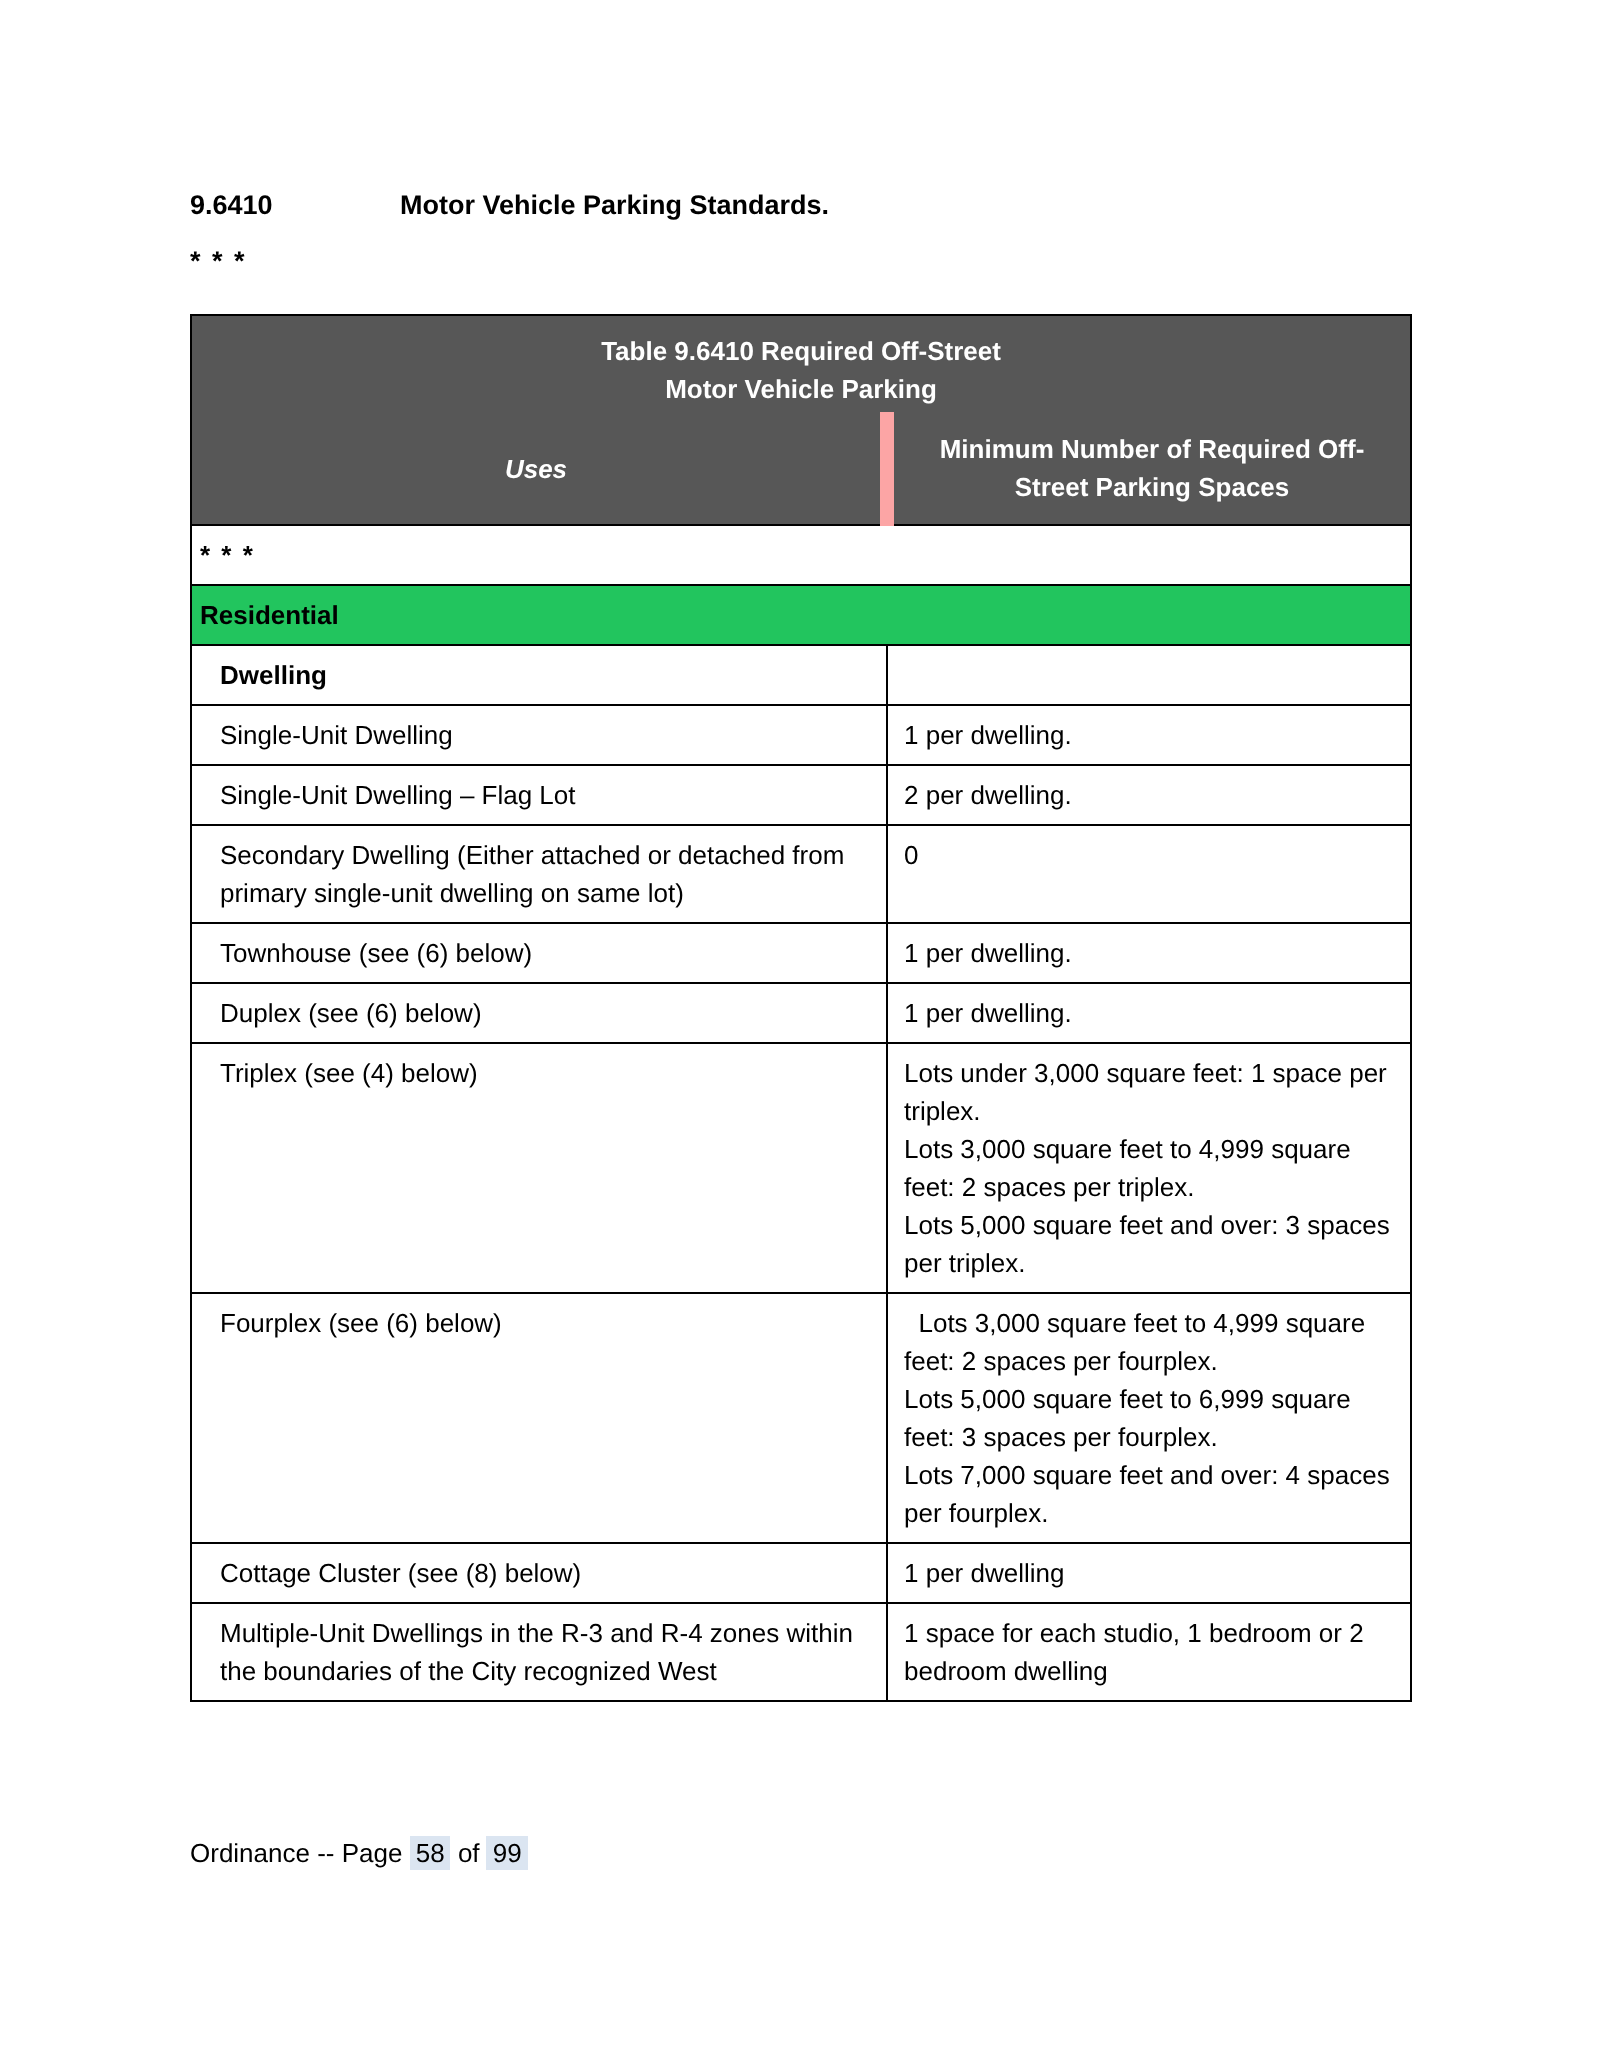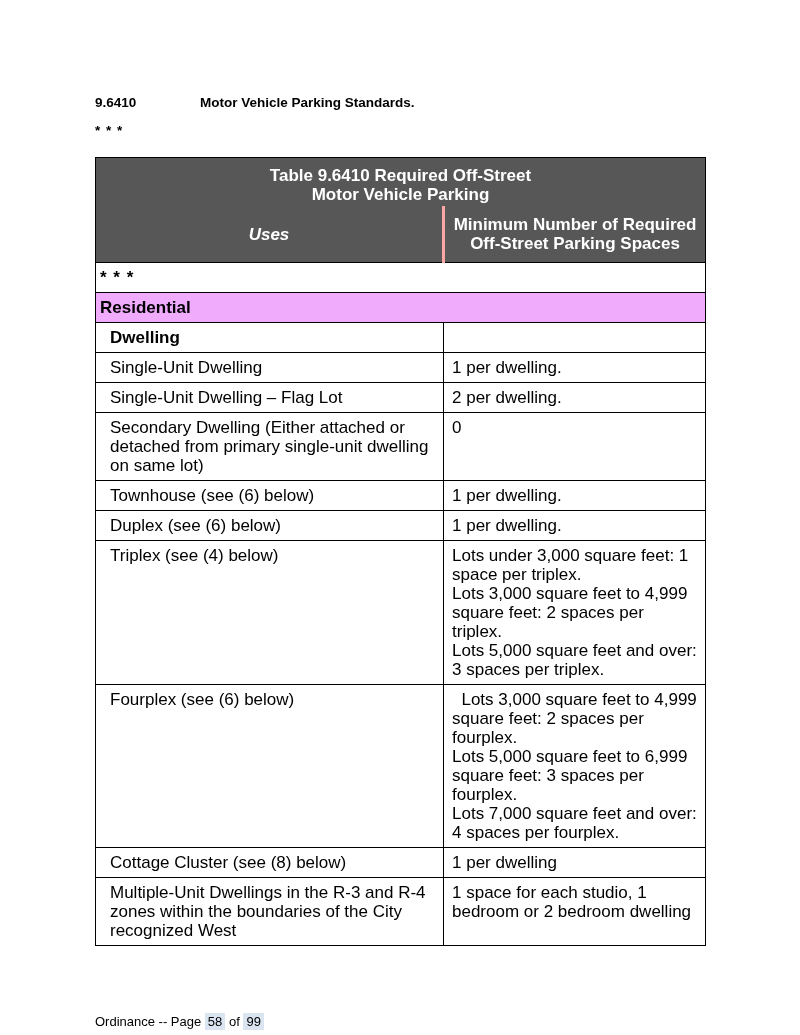--- a/index.html
+++ b/index.html
@@ -31,51 +31,51 @@
   }
   table.parking {
     margin-top: 19px;
     width: 610px;
     border-collapse: collapse;
     border: 1px solid #000;
     table-layout: fixed;
   }
   col.c1 { width: 348px; }
   col.c2 { width: 262px; }
-  th, td { font-size: 17px; }
+  th, td { font-size: 13px; }
   .head-dark th {
     background: #575757;
     color: #ffffff;
     font-weight: bold;
     border: none;
     text-align: center;
     line-height: 19px;
   }
   th.title-cell { padding: 8px 6px 2px 6px; }
   th.col1-head { padding: 9px 6px; vertical-align: middle; font-style: italic; }
   th.col2-head {
     padding: 9px 6px;
     vertical-align: middle;
-    border-left: 3px solid #fca5a5;
+    border-left: 7px solid #fca5a5;
   }
   td {
     border: 1px solid #000;
     vertical-align: top;
     line-height: 19px;
     background: #ffffff;
   }
   td.stars-cell {
     padding: 5px 6px 5px 4px;
     font-weight: bold;
     letter-spacing: 1px;
   }
   td.section-cell {
     padding: 5px 6px 5px 4px;
     font-weight: bold;
-    background: #f0abfc;
+    background: #22c55e;
   }
   td.use-cell { padding: 5px 10px 5px 14px; }
   td.req-cell { padding: 5px 8px 5px 8px; white-space: pre-wrap; }
   tr.bold-row td.use-cell { font-weight: bold; }
   .doc-footer {
     margin-top: 68px;
     font-size: 13px;
   }
   .field-highlight {
     background: #dbe5f1;

